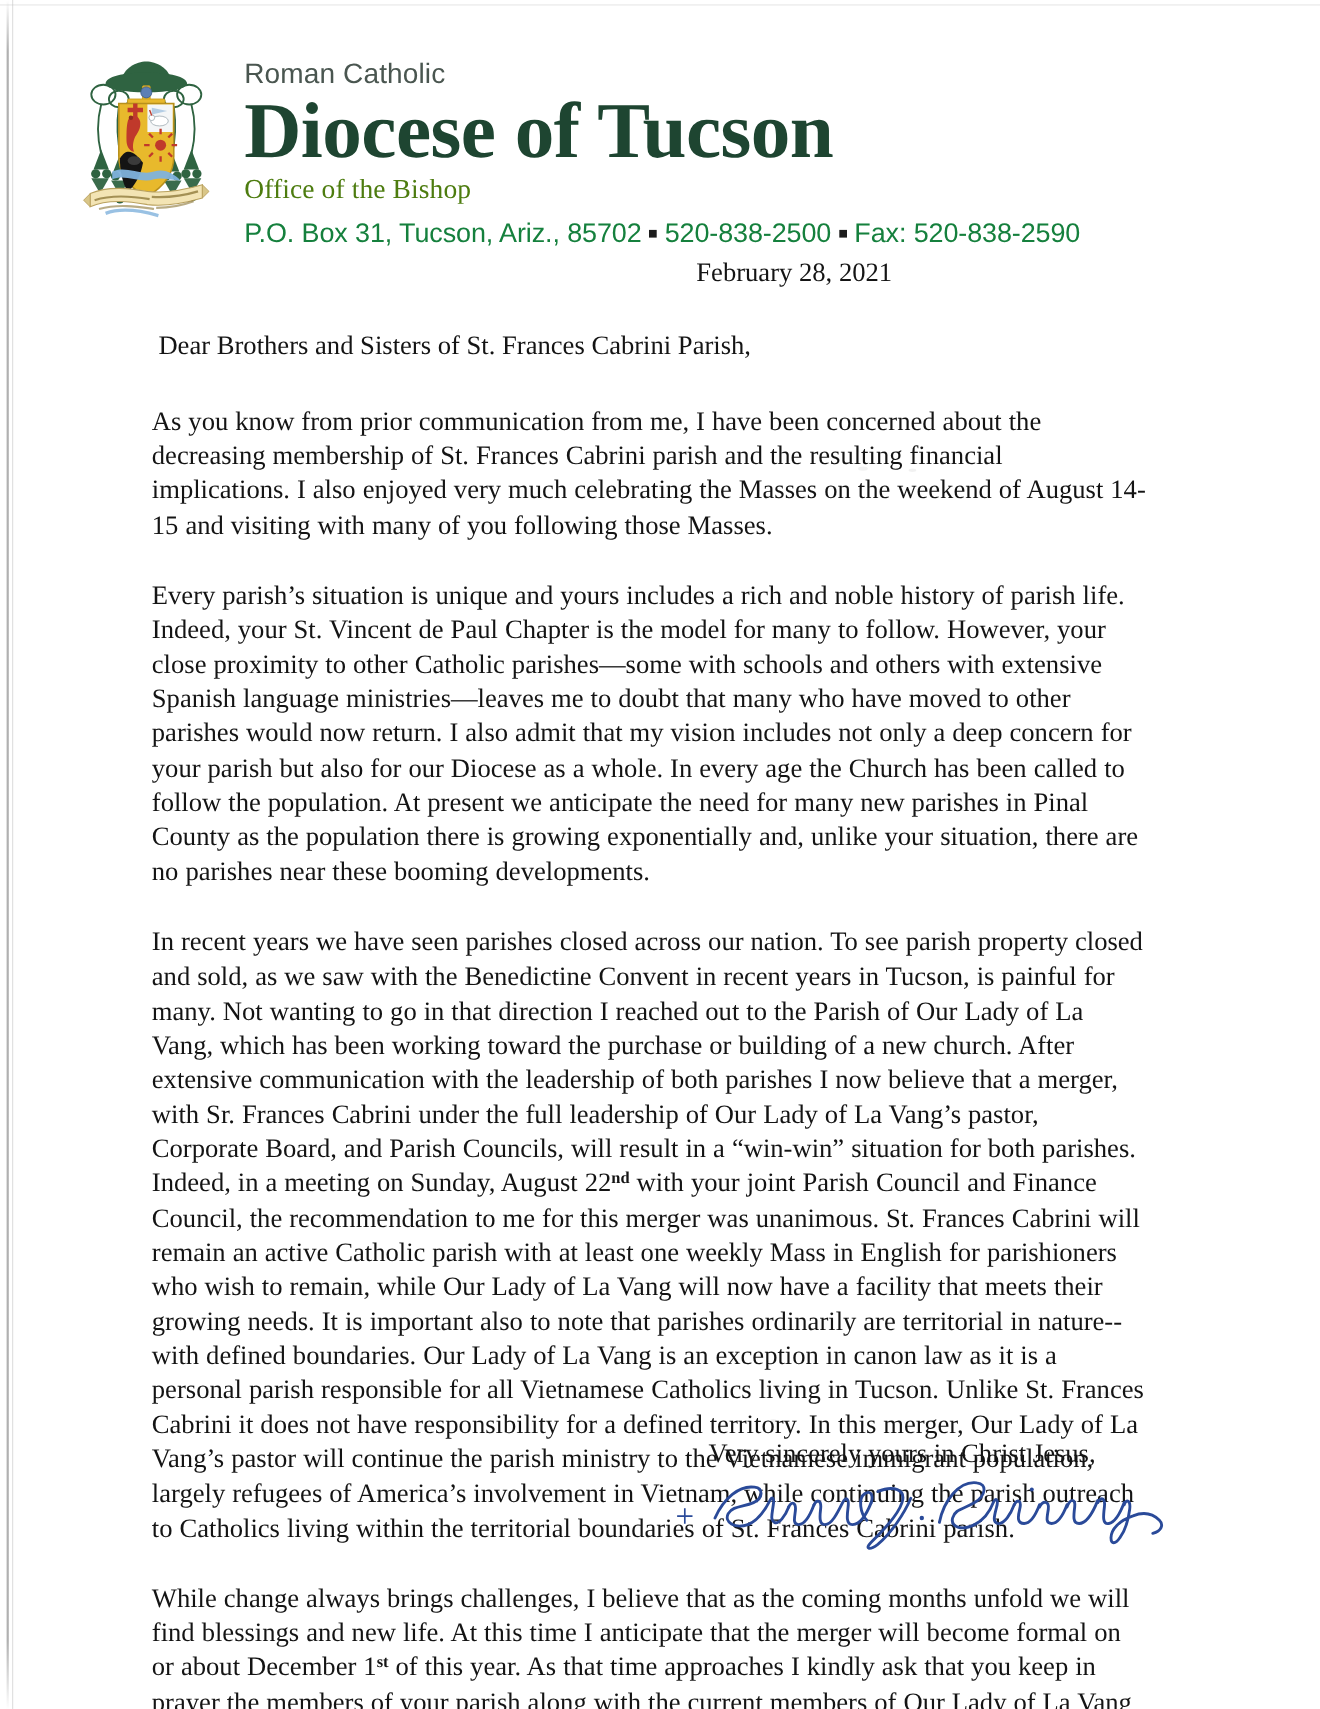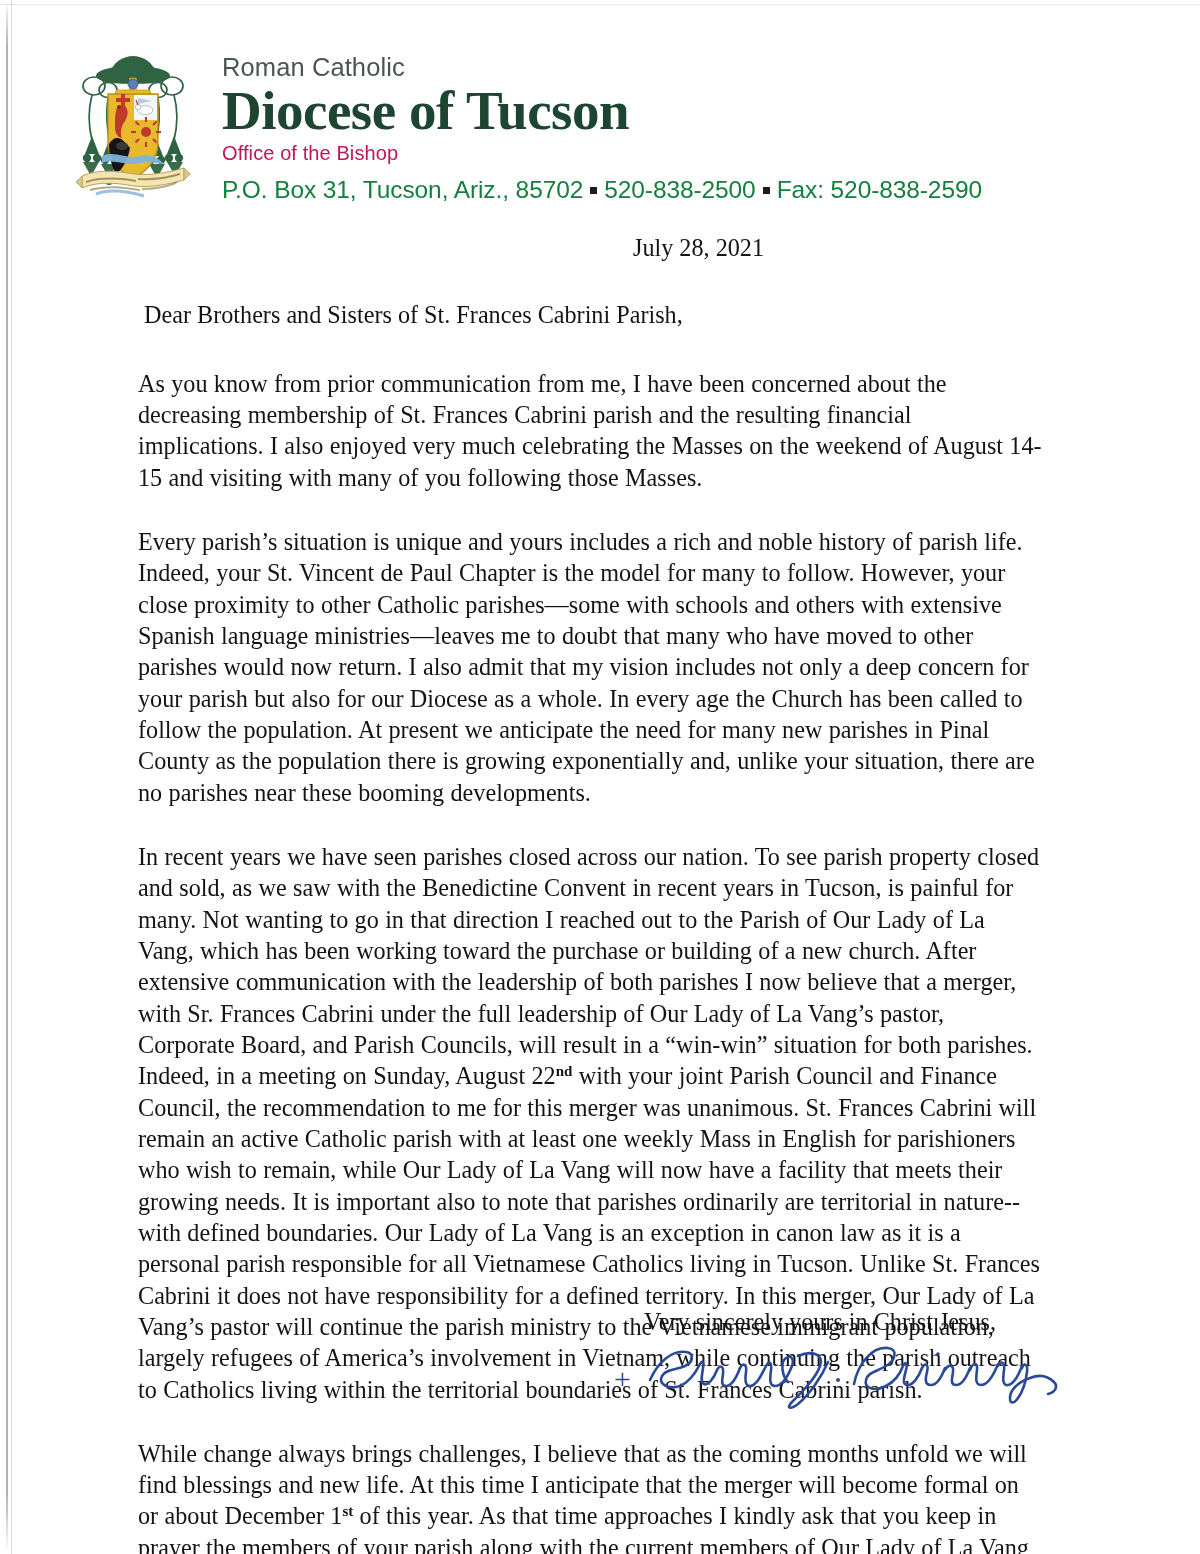--- a/index.html
+++ b/index.html
@@ -78,30 +78,30 @@
     font-family: "Liberation Sans", "DejaVu Sans", sans-serif;
     font-size: 25.5px;
     letter-spacing: 0.1px;
     color: #4a5650;
     line-height: 1.05;
     padding-top: 10px;
   }
   .lh-title {
     font-family: "Liberation Serif", "DejaVu Serif", serif;
     font-weight: bold;
-    font-size: 55px;
+    font-size: 72px;
     color: #1e4531;
     line-height: 1.02;
     letter-spacing: -0.5px;
     margin-top: 2px;
   }
   .lh-line3 {
-    font-family: Liberation Sans, sans-serif;
-    font-size: 20px;
-    color: #be185d;
+    font-family: Liberation Serif, serif;
+    font-size: 25px;
+    color: #4d7c0f;
     line-height: 1.1;
     margin-top: 3px;
     letter-spacing: 0.1px;
   }
   .lh-address {
     font-family: Liberation Sans, sans-serif;
     font-size: 24.5px;
     color: #15803d;
     margin-top: 12px;
     letter-spacing: -0.1px;
@@ -308,21 +308,21 @@
       <div class="lh-title">Diocese of Tucson</div>
       <div class="lh-line3">Office of the Bishop</div>
       <div class="lh-address">
         <span>P.O. Box 31, Tucson, Ariz., 85702</span><span class="sq"></span><span>520-838-2500</span><span class="sq"></span><span>Fax: 520-838-2590</span>
       </div>
     </div>
   </div>
 
   <div class="letter-body">
 
-    <div class="date">July 28, 2021</div>
+    <div class="date">February 28, 2021</div>
 
     <div class="salutation">Dear Brothers and Sisters of St. Frances Cabrini Parish,</div>
 
     <p class="para">As you know from prior communication from me, I have been concerned about the decreasing membership of St. Frances Cabrini parish and the resulting financial implications.  I also enjoyed very much celebrating the Masses on the weekend of August 14-15 and visiting with many of you following those Masses.</p>
 
     <p class="para">Every parish’s situation is unique and yours includes a rich and noble history of parish life.  Indeed, your St. Vincent de Paul Chapter is the model for many to follow.  However, your close proximity to other Catholic parishes—some with schools and others with extensive Spanish language ministries—leaves me to doubt that many who have moved to other parishes would now return.  I also admit that my vision includes not only a deep concern for your parish but also for our Diocese as a whole.  In every age the Church has been called to follow the population.  At present we anticipate the need for many new parishes in Pinal County as the population there is growing exponentially and, unlike your situation, there are no parishes near these booming developments.</p>
 
     <p class="para"><span>In recent years we have seen parishes closed across our nation.  To see parish property closed and sold, as we saw with the Benedictine Convent in recent years in Tucson, is painful for many.  Not wanting to go in that direction I reached out to the Parish of Our Lady of La Vang, which has been working toward the purchase or building of a new church.  After extensive communication with the leadership of both parishes I now believe that a merger, with Sr. Frances Cabrini under the full leadership of Our Lady of La Vang’s pastor, Corporate Board, and Parish Councils, will result in a “win-win” situation for both parishes.  Indeed, in a meeting on Sunday, August 22</span><sup>nd</sup><span> with your joint Parish Council and Finance Council, the recommendation to me for this merger was unanimous.  St. Frances Cabrini will remain an active Catholic parish with at least one weekly Mass in English for parishioners who wish to remain, while Our Lady of La Vang will now have a facility that meets their growing needs. It is important also to note that parishes ordinarily are territorial in nature--with defined boundaries.  Our Lady of La Vang is an exception in canon law as it is a personal parish responsible for all Vietnamese Catholics living in Tucson.  Unlike St. Frances Cabrini it does not have responsibility for a defined territory.  In this merger, Our Lady of La Vang’s pastor will continue the parish ministry to the Vietnamese immigrant population, largely refugees of America’s involvement in Vietnam, while continuing the parish outreach to Catholics living within the territorial boundaries of St. Frances Cabrini parish.</span></p>
 
     <p class="para last-body"><span>While change always brings challenges, I believe that as the coming months unfold we will find blessings and new life.  At this time I anticipate that the merger will become formal on or about December 1</span><sup>st</sup><span> of this year.  As that time approaches I kindly ask that you keep in prayer the members of your parish along with the current members of Our Lady of La Vang Parish.  I also humbly ask that you remember me to Our Lord and His Blessed Mother.</span></p>

